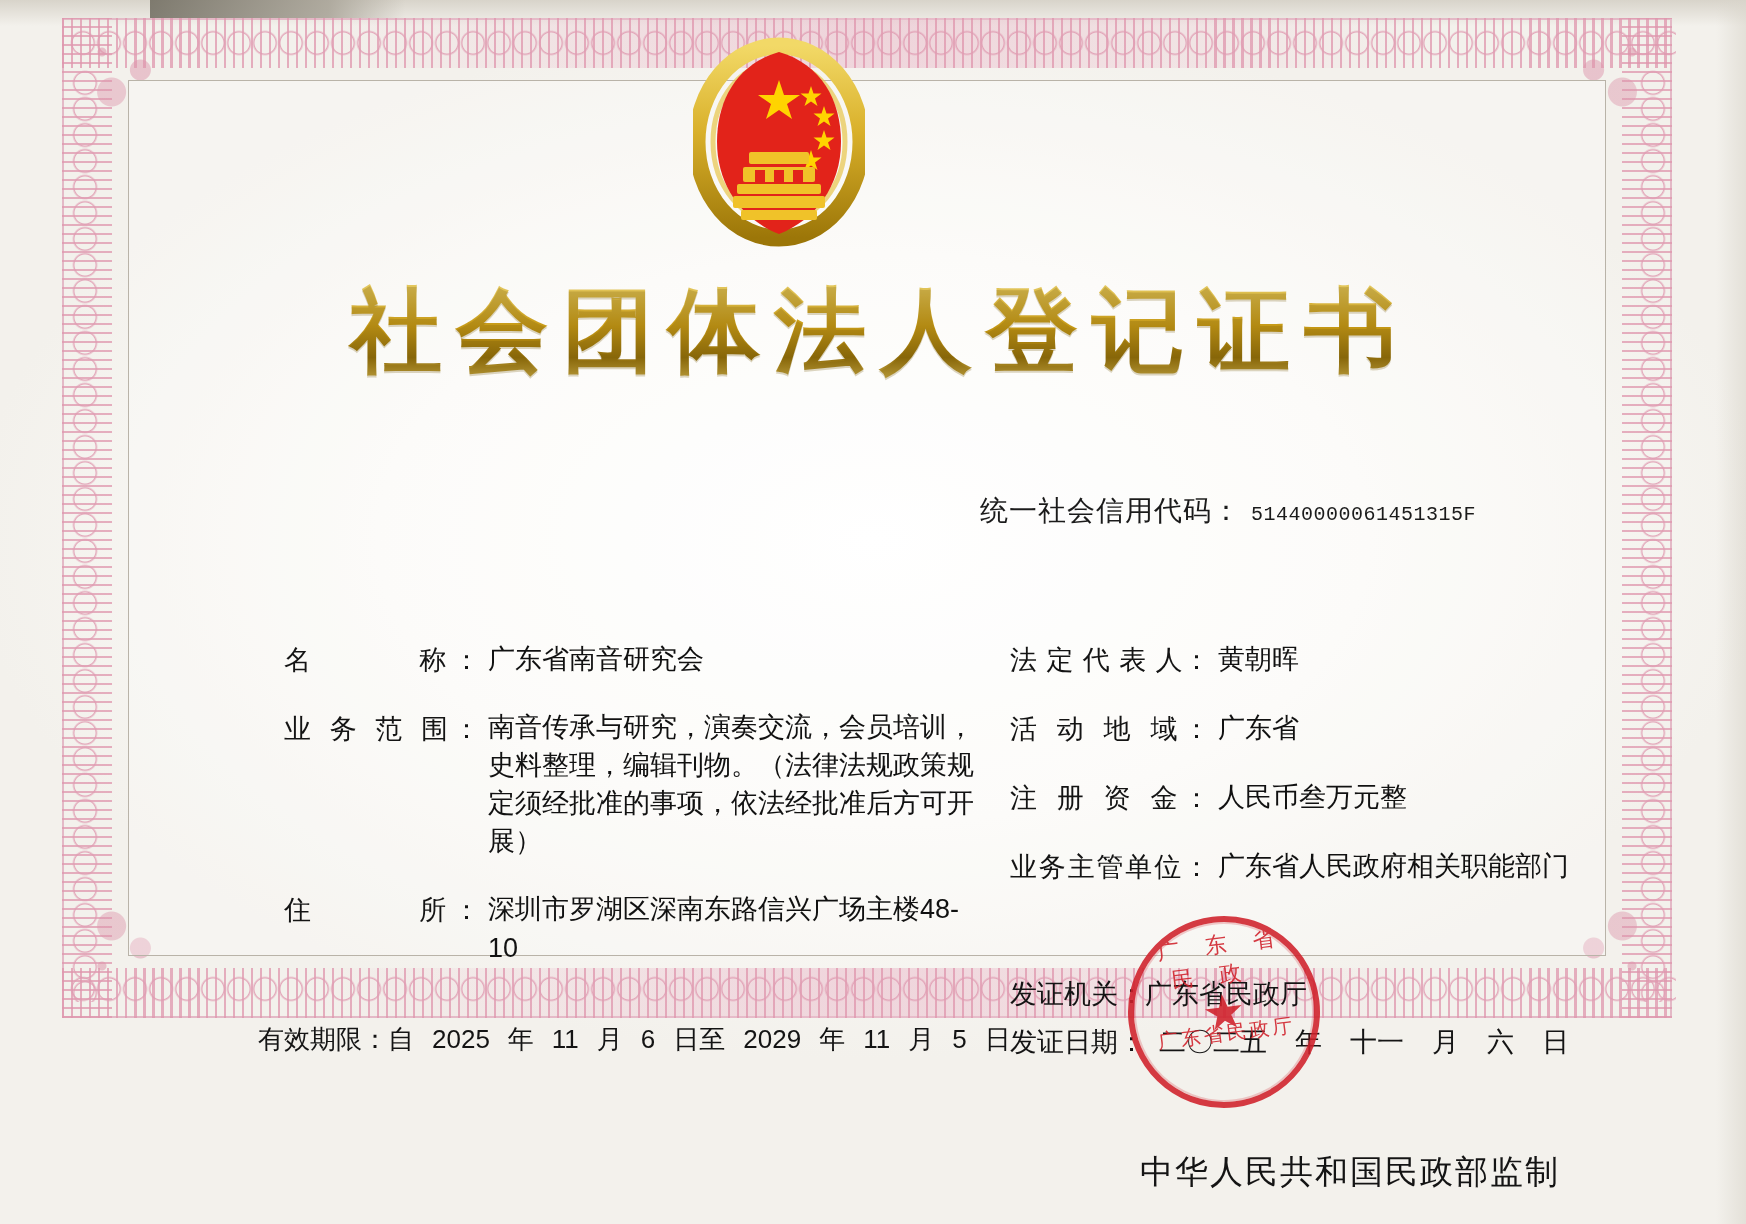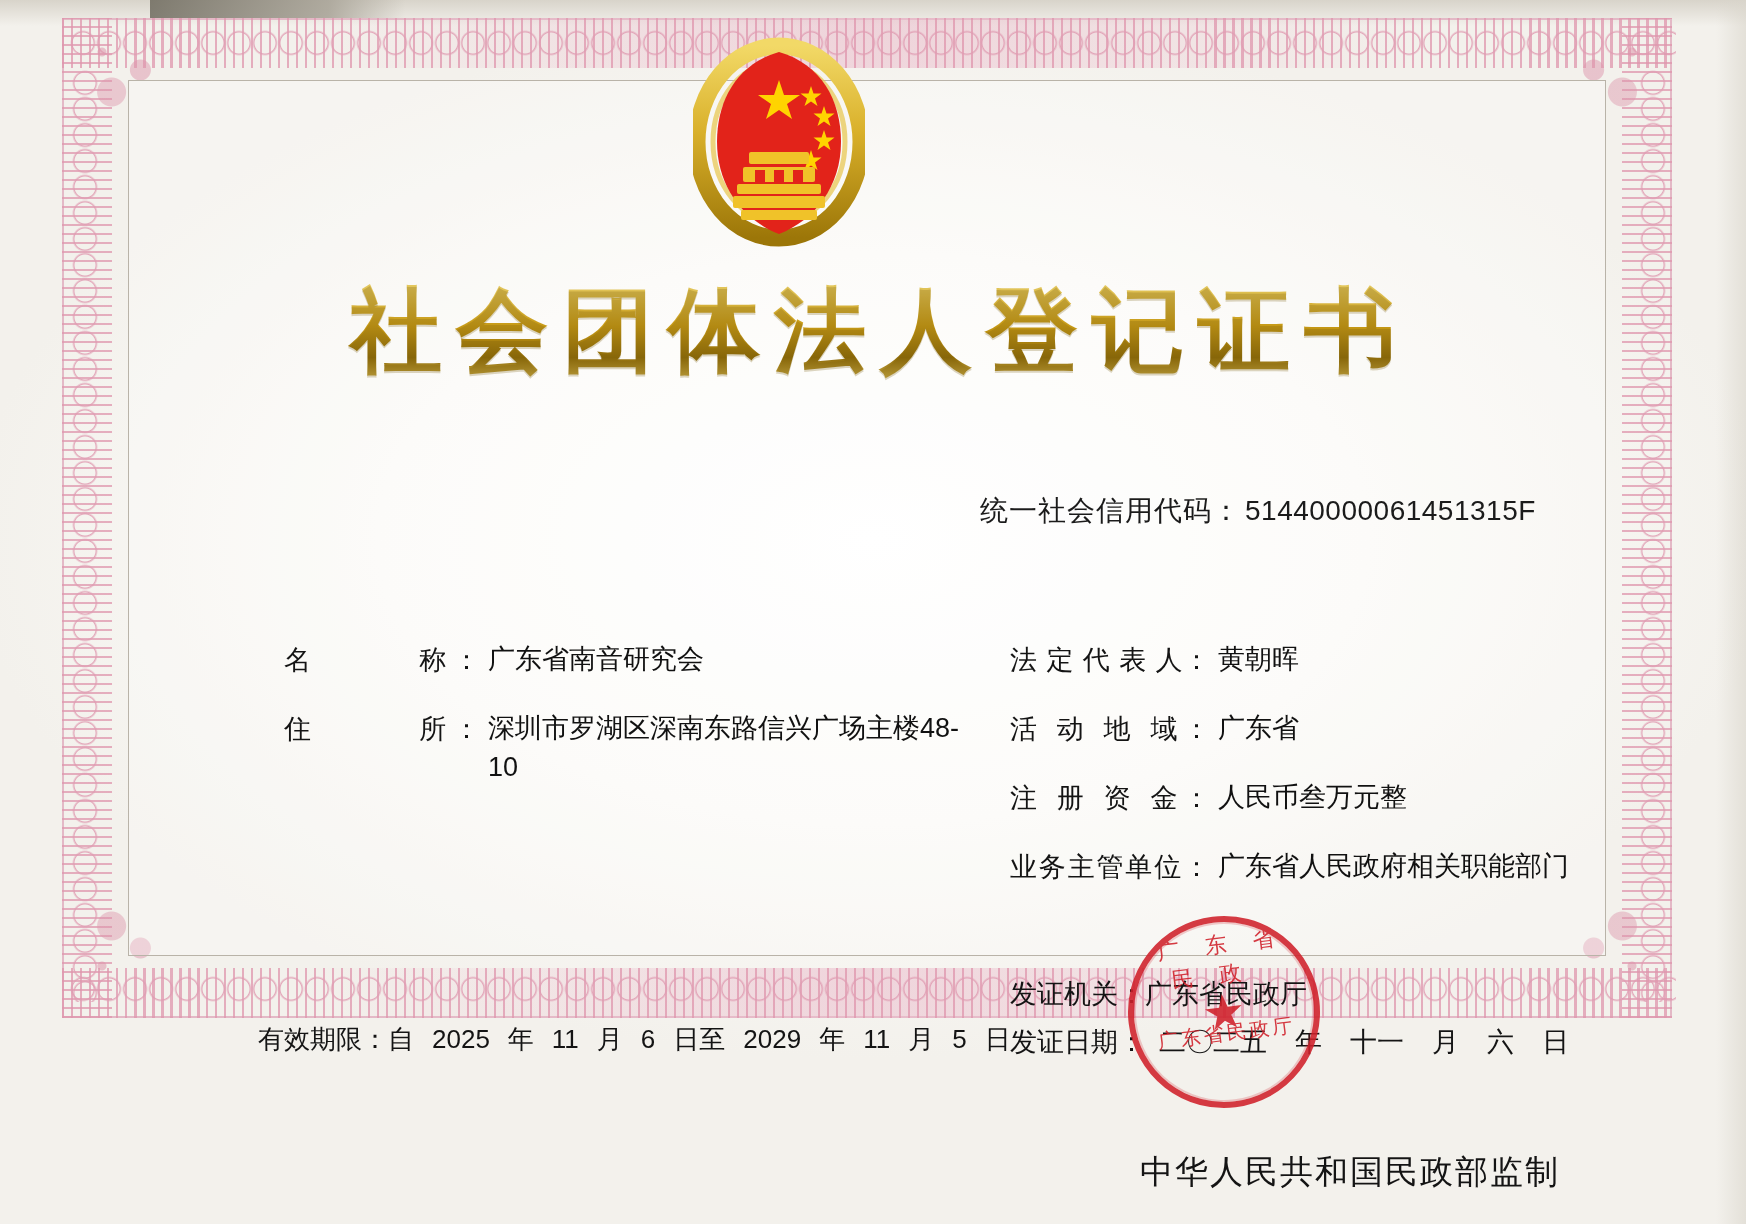--- a/index.html
+++ b/index.html
@@ -158,24 +158,24 @@
   .code-row {
     position: absolute;
     left: 980px; top: 492px;
     font-size: 28px;
     color: #1b1b1b;
     white-space: nowrap;
     font-family: "DejaVu Serif", "Liberation Serif", serif;
   }
   .code-row .label { letter-spacing: 1px; }
   .code-row .value {
-    font-family: Liberation Sans, sans-serif;
-    font-size: 28px;
+    font-family: Liberation Mono, monospace;
+    font-size: 20px;
     letter-spacing: .5px;
-    margin-left: 4px;
+    margin-left: 10px;
   }
 
   
   .col-left {
     position: absolute;
     left: 284px; top: 640px; width: 700px;
   }
   .col-right {
     position: absolute;
     left: 1010px; top: 640px; width: 640px;
@@ -374,20 +374,24 @@
   <div class="code-row">
     <span class="label">统一社会信用代码：</span><span class="value">51440000061451315F</span>
   </div>
 
   <div class="col-left">
     <div class="field">
       <span class="lab"><span class="just">名　　　称：</span></span>
       <span class="val">广东省南音研究会</span>
     </div>
     <div class="field">
+      <span class="lab"><span class="just">业 务 范 围：</span></span>
+      <span class="val val-small">南音传承与研究，演奏交流，会员培训，史料整理，编辑刊物。（法律法规政策规定须经批准的事项，依法经批准后方可开展）</span>
+    </div>
+    <div class="field">
       <span class="lab"><span class="just">住　　　所：</span></span>
       <span class="val">深圳市罗湖区深南东路信兴广场主楼48-10</span>
     </div>
   </div>
 
   <div class="col-right">
     <div class="field">
       <span class="lab"><span class="just-r">法 定 代 表 人：</span></span>
       <span class="val">黄朝晖</span>
     </div>

